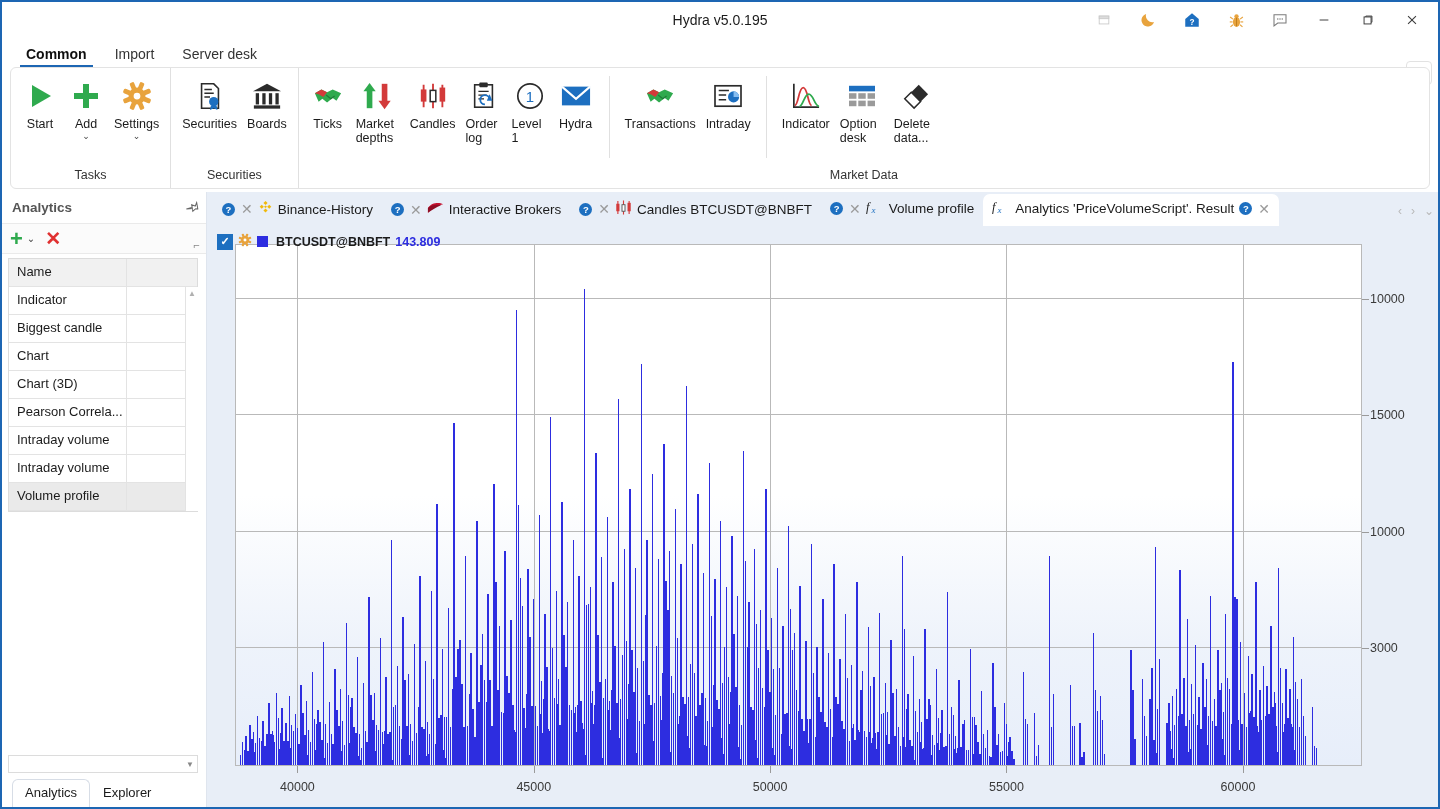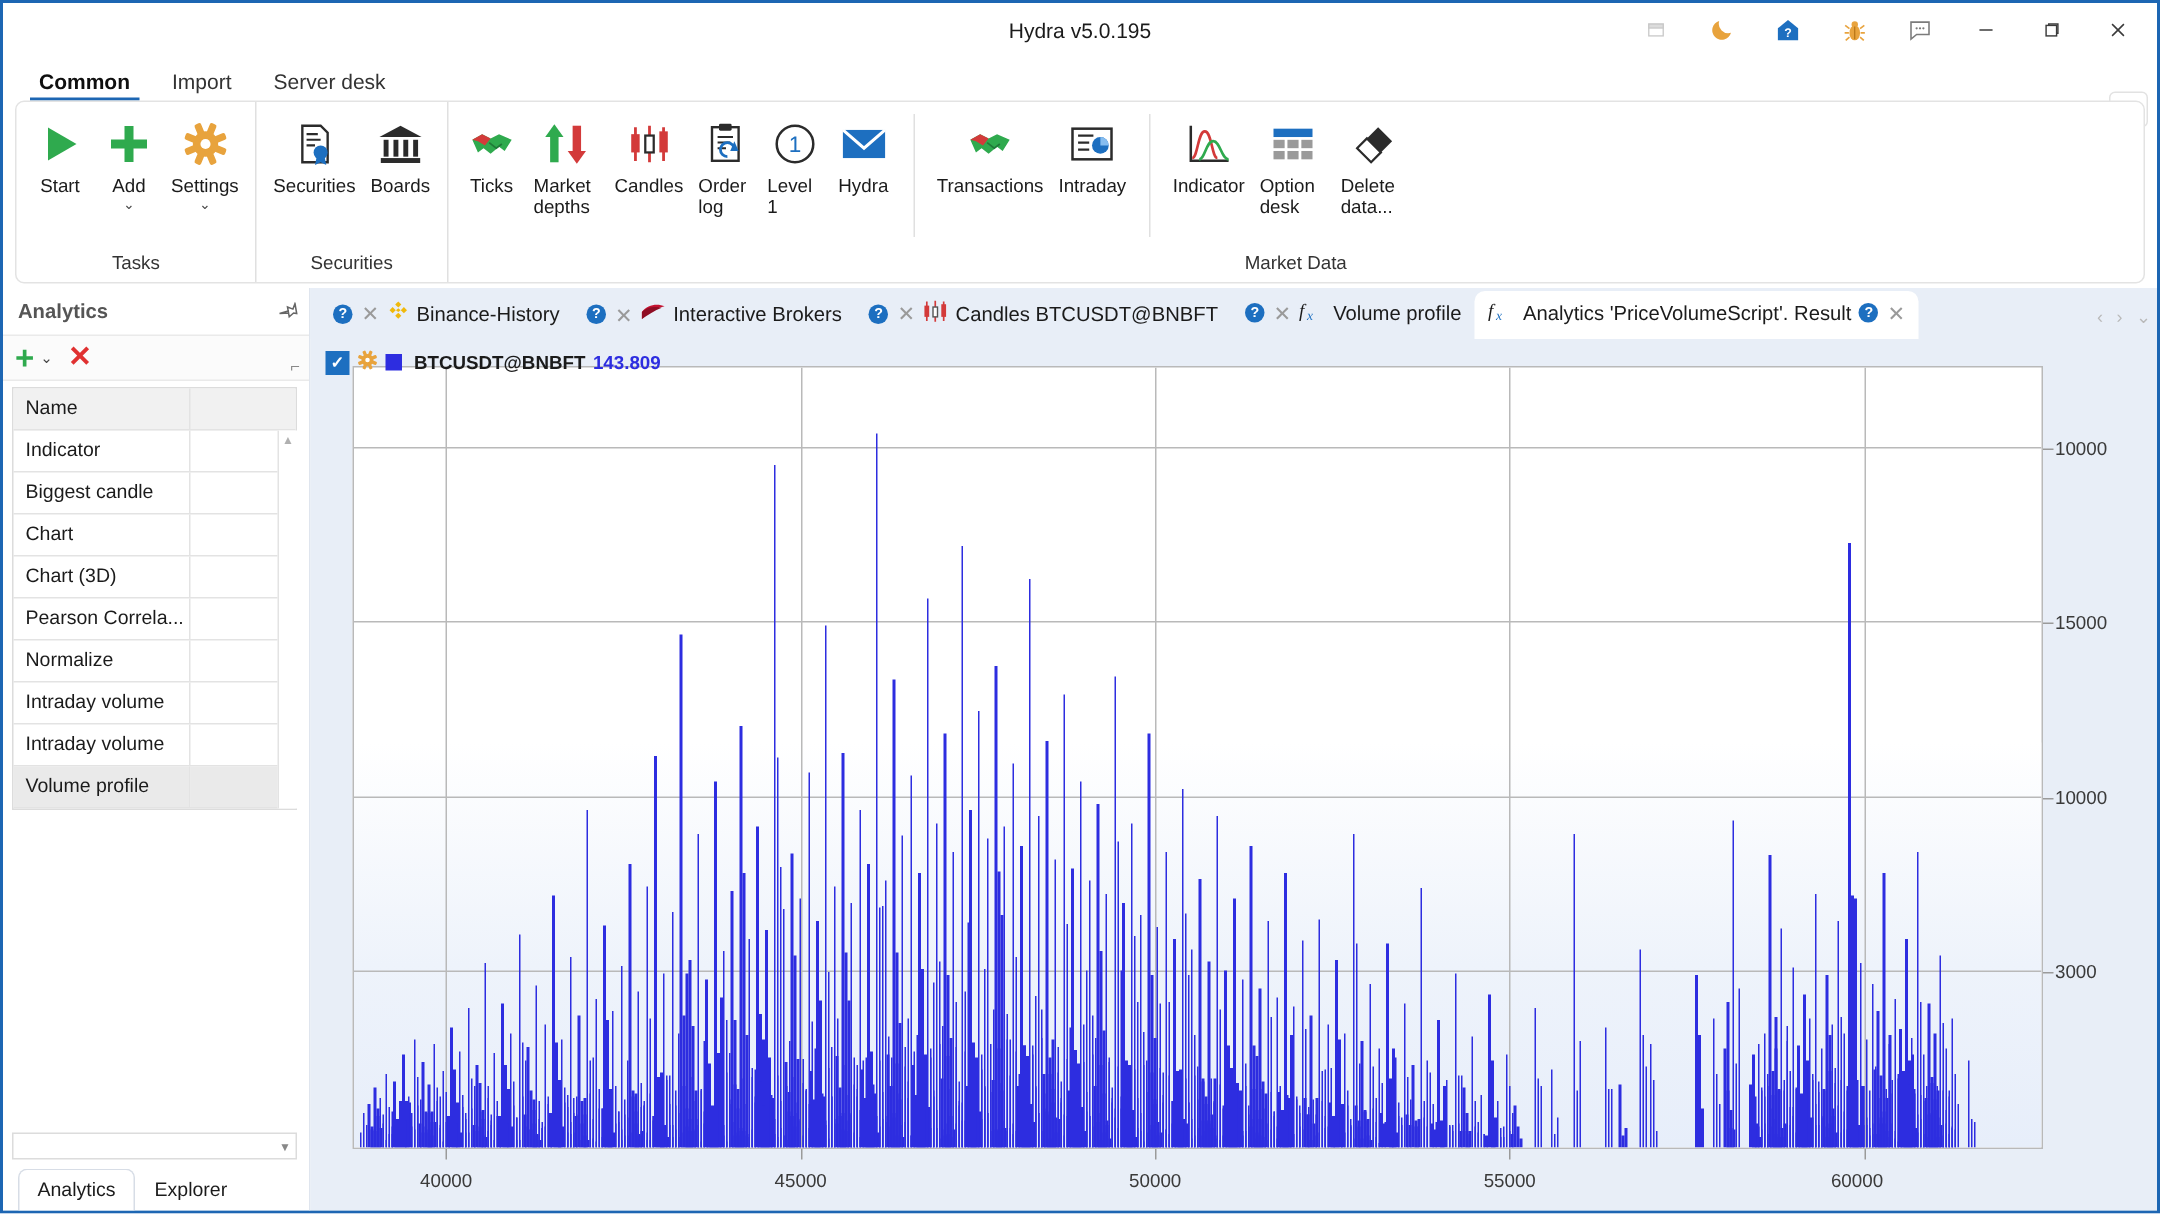--- a/index.html
+++ b/index.html
@@ -548,24 +548,20 @@
         <div class="grid-row">
             <div class="c1">Chart</div>
             <div class="c2"></div>
           </div>
         <div class="grid-row">
             <div class="c1">Chart (3D)</div>
             <div class="c2"></div>
           </div>
         <div class="grid-row">
             <div class="c1">Pearson Correla...</div>
-            <div class="c2"></div>
-          </div>
-        <div class="grid-row">
-            <div class="c1">Normalize</div>
             <div class="c2"></div>
           </div>
         <div class="grid-row">
             <div class="c1">Intraday volume</div>
             <div class="c2"></div>
           </div>
         <div class="grid-row">
             <div class="c1">Intraday volume</div>
             <div class="c2"></div>
           </div>

